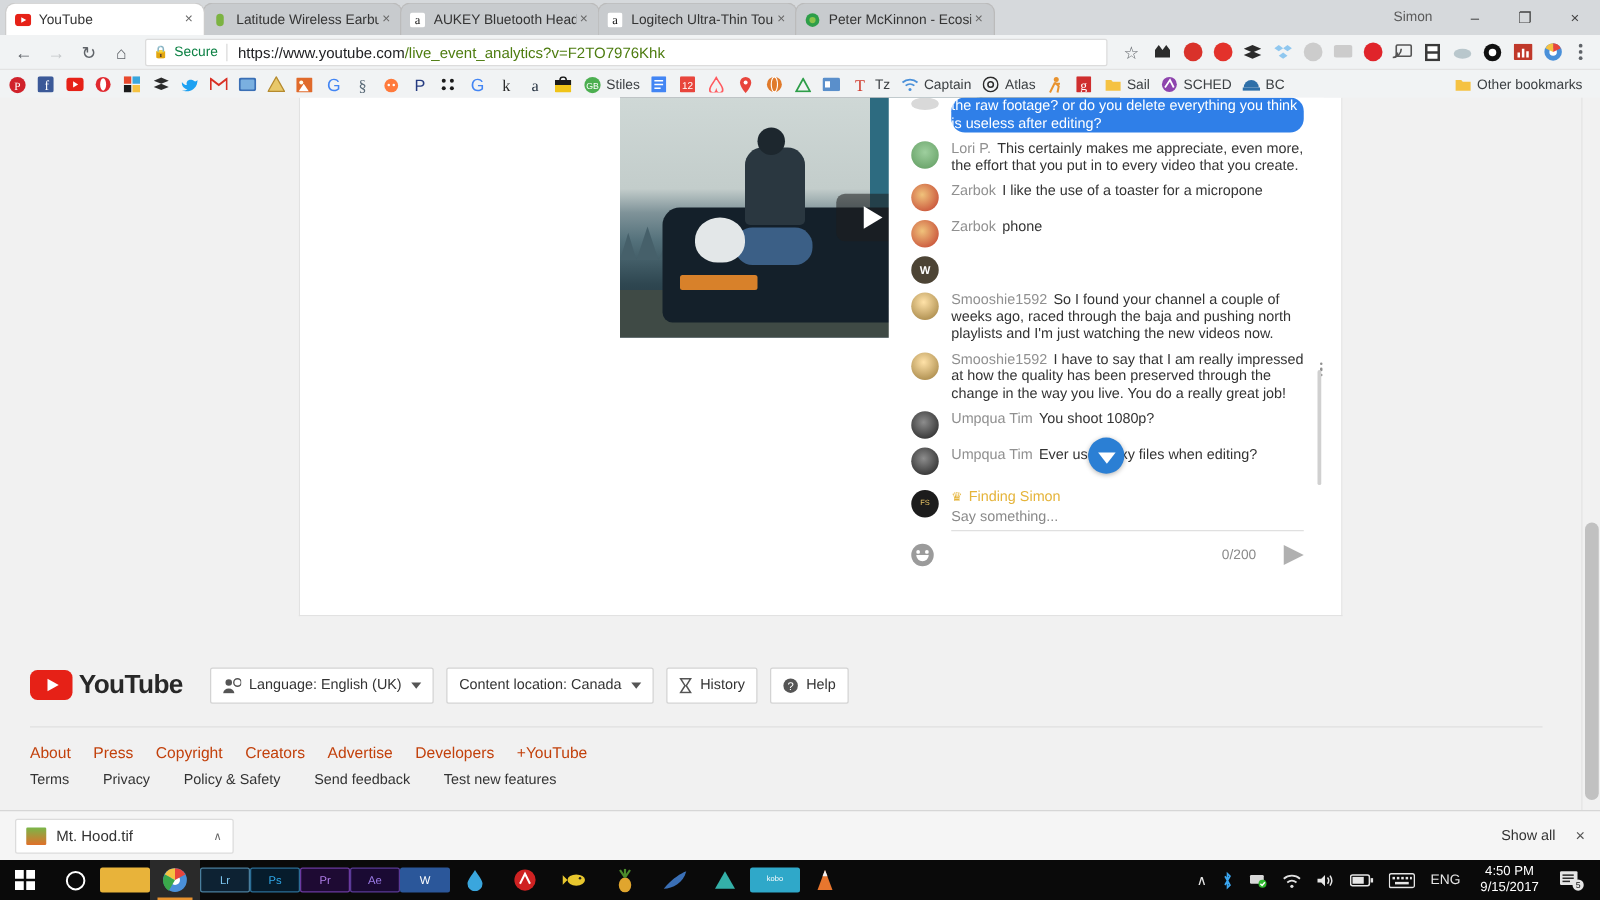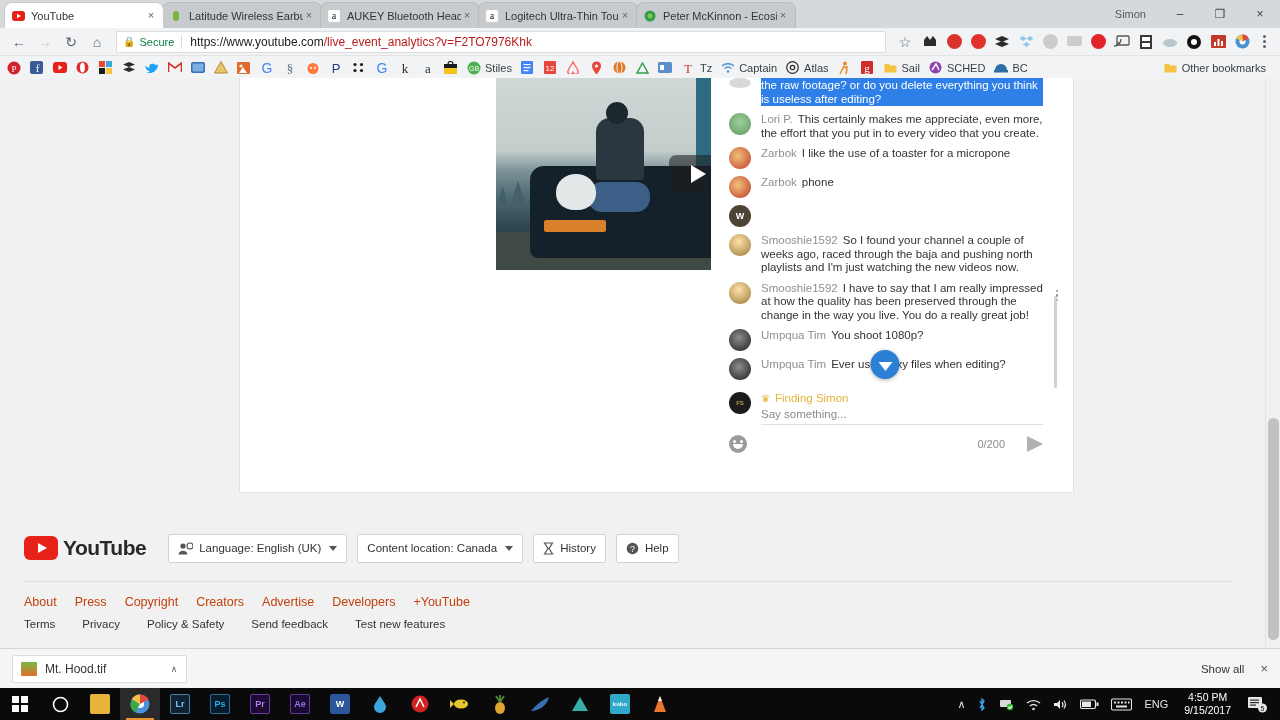--- a/index.html
+++ b/index.html
@@ -29,21 +29,21 @@
   .winctl .wbtn { width: 40px; height: 28px; display: flex; align-items: center; justify-content: center; font-size: 12px; color: #444; }
 
   .toolbar { height: 28px; background: #f1f3f4; display: flex; align-items: center; padding: 0 6px; border-bottom: 1px solid #e3e3e3; }
   .navbtn { width: 26px; height: 24px; display: flex; align-items: center; justify-content: center; color: #5f6368; font-size: 14px; }
   .navbtn.disabled { color: #c4c7c9; }
   .omnibox { flex: 1; height: 22px; background: #fff; border: 1px solid #dcdcdc; border-radius: 2px; display: flex; align-items: center; padding: 0 6px; margin: 0 6px; }
   .secure { display: flex; align-items: center; color: #0b8043; font-size: 11px; margin-right: 7px; }
   .secure .lock { margin-right: 4px; font-size: 10px; }
   .urlsep { width: 1px; height: 14px; background: #dadada; margin-right: 8px; }
   .url { font-size: 12px; color: #202124; white-space: nowrap; }
-  .url .dim { color: #b91c1c; }
+  .url .dim { color: #4d7c0f; }
   .ext { width: 24px; height: 24px; display: flex; align-items: center; justify-content: center; }
   .ext .dot { width: 15px; height: 15px; border-radius: 50%; display: block; }
   .menu3 { width: 20px; display: flex; flex-direction: column; align-items: center; justify-content: center; gap: 2px; }
   .menu3 i { width: 3px; height: 3px; background: #5f6368; border-radius: 50%; display: block; }
 
   .bookmarks { height: 24px; background: #f1f3f4; display: flex; align-items: center; padding: 0 6px; border-bottom: 1px solid #dadce0; font-size: 11px; color: #3c4043; }
   .bm { display: flex; align-items: center; margin-right: 8px; white-space: nowrap; }
   .bm .bi { width: 15px; height: 15px; display: flex; align-items: center; justify-content: center; font-size: 11px; }
   .bm .bl { margin-left: 4px; font-size: 11px; }
   .bm-spacer { flex: 1; }
@@ -71,21 +71,21 @@
   .playbtn { position: absolute; left: 50%; top: 50%; transform: translate(-50%,-50%); width: 54px; height: 38px; border-radius: 7px; background: rgba(30,30,30,.55); display: flex; align-items: center; justify-content: center; }
   .playbtn i { width: 0; height: 0; border-left: 15px solid #fff; border-top: 9px solid transparent; border-bottom: 9px solid transparent; margin-left: 4px; }
 
   
   .chat { position: absolute; left: 471px; top: 0px; width: 348px; height: 395px; background: #fff; overflow: hidden; }
   .chat-scroll { position: absolute; left: 0; top: 0; width: 348px; height: 312px; overflow: hidden; }
   .msg { display: flex; padding: 3px 16px 3px 18px; position: relative; }
   .msg .av { width: 22px; height: 22px; border-radius: 50%; flex: 0 0 22px; margin-right: 10px; margin-top: 1px; display: flex; align-items: center; justify-content: center; font-size: 9px; color: #fff; font-weight: bold; overflow: hidden; }
   .msg .body { font-size: 11.5px; line-height: 13.5px; color: #333; padding-top: 1px; }
   .msg .who { color: #909090; margin-right: 5px; }
-  .msg.partial .body { color: #6a6a6a; }
+  .msg.partial .body { color: #6a6a6a; border-radius: 11px; }
   .msg.sel .body { background: #2f7fe8; color: #fff; }
   .kebab { position: absolute; right: 1px; top: 12px; display: flex; flex-direction: column; gap: 2px; }
   .kebab i { width: 2.5px; height: 2.5px; border-radius: 50%; background: #909090; display: block; }
   .chat-sb { position: absolute; right: 2px; top: 218px; width: 3px; height: 92px; background: #d0d0d0; border-radius: 2px; }
   .scrolldown { position: absolute; left: 50%; top: 272px; transform: translateX(-50%); width: 29px; height: 29px; border-radius: 50%; background: #2b7fd4; display: flex; align-items: center; justify-content: center; box-shadow: 0 1px 4px rgba(0,0,0,.3); }
   .scrolldown i { width: 0; height: 0; border-left: 7px solid transparent; border-right: 7px solid transparent; border-top: 9px solid #fff; margin-top: 3px; }
 
   .composer { position: absolute; left: 0; top: 314px; width: 348px; height: 81px; background: #fff; }
   .cmp-row { display: flex; padding: 0 16px 0 18px; }
   .cmp-av { width: 22px; height: 22px; border-radius: 50%; flex: 0 0 22px; margin-right: 10px; background: #1c1c1c; color: #e3c063; font-size: 6px; display: flex; align-items: center; justify-content: center; text-align: center; line-height: 6px; overflow: hidden; }
@@ -129,21 +129,21 @@
   .dlchev { width: 16px; text-align: center; font-size: 9px; color: #666; }
   .dlspacer { flex: 1; }
   .showall { font-size: 11.5px; color: #333; margin-right: 16px; }
   .dlclose { font-size: 13px; color: #555; }
 
   
   .taskbar { position: absolute; left: 0; top: 688px; width: 1280px; height: 32px; background: #0a0a0a; display: flex; align-items: center; }
   .tbtn { width: 40px; height: 32px; display: flex; align-items: center; justify-content: center; position: relative; }
   .tbtn.active { background: #2a2a2a; }
   .tbtn.active:after { content: ""; position: absolute; bottom: 0; left: 6px; right: 6px; height: 2px; background: #e8922e; }
-  .appico { width: 20px; height: 20px; border-radius: 2px; display: flex; align-items: center; justify-content: center; font-size: 9px; font-weight: bold; text-align: center; }
+  .appico { width: 40px; height: 20px; border-radius: 2px; display: flex; align-items: center; justify-content: center; font-size: 9px; font-weight: normal; text-align: center; }
   .tray { margin-left: auto; display: flex; align-items: center; padding-right: 6px; color: #fff; }
   .tray .ti { margin: 0 6px; font-size: 11px; color: #e6e6e6; display: flex; align-items: center; }
   .clock { text-align: center; font-size: 10.5px; line-height: 13px; color: #fff; margin: 0 10px; }
   .winlogo { width: 16px; height: 16px; display: grid; grid-template-columns: 1fr 1fr; grid-template-rows: 1fr 1fr; gap: 2px; }
   .winlogo span { background: #fff; display: block; }
 </style>
 </head>
 <body>
 
 <div class="browser">

